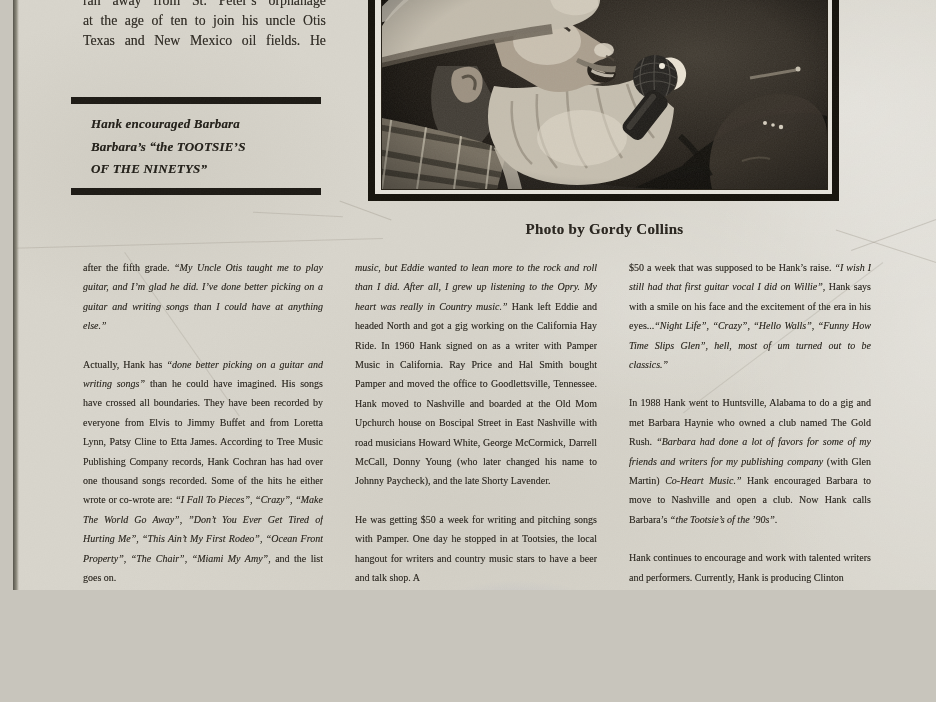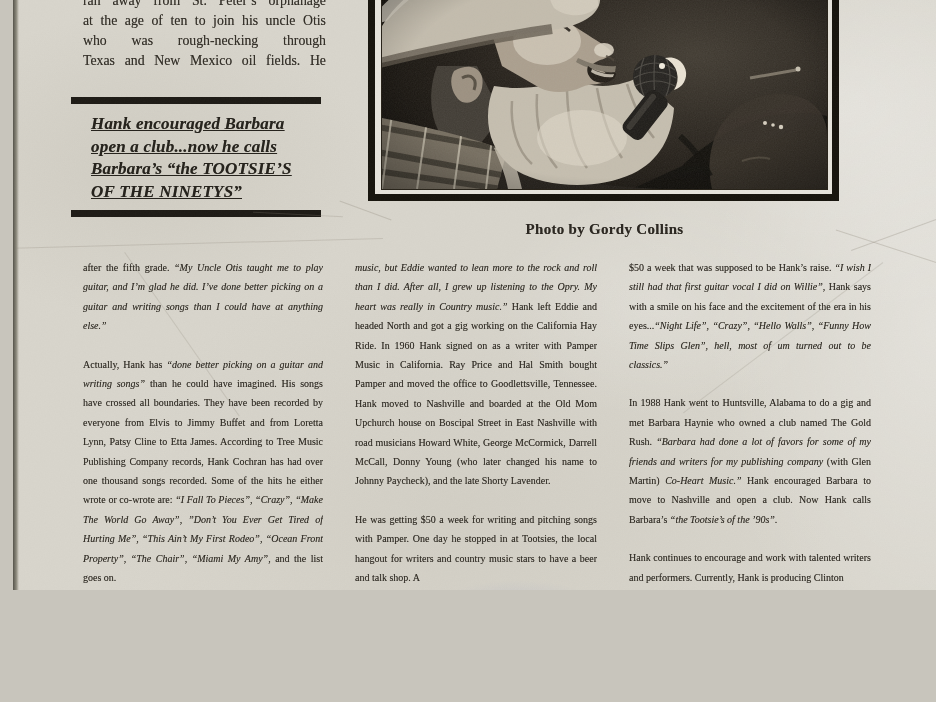--- a/index.html
+++ b/index.html
@@ -26,22 +26,22 @@
     background:linear-gradient(to left,#efede7,#e6e4dc 55%,rgba(230,228,220,0));
     border-left:1px solid rgba(160,157,146,.55);}
   
   .intro{position:absolute;left:70px;top:-9px;width:243px;color:#322e27;
     font-size:13.8px;line-height:20px;text-shadow:0 0 .5px rgba(50,45,38,.55);}
   .iline{text-align:justify;text-align-last:justify;text-justify:inter-word;white-space:normal;}
   
   .pullquote{position:absolute;left:58px;top:97px;width:250px;}
   .pq-bar{height:7px;background:#1d1a15;}
   .pq-text{padding:9px 2px 7px 20px;font-style:italic;font-weight:700;
-    color:#24211b;font-size:17px;line-height:22.5px;letter-spacing:.2px;
-    text-shadow:0 0 .5px rgba(36,33,27,.5);text-decoration:underline;}
+    color:#24211b;font-size:13px;line-height:22.5px;letter-spacing:.2px;
+    text-shadow:0 0 .5px rgba(36,33,27,.5);}
   
   .photo-frame{position:absolute;left:355px;top:-48px;width:445px;height:223px;
     border:7px solid #16130c;background:#e7e4dc;padding:6px;}
   .photo-inner{border:1px solid #272219;width:445px;height:223px;overflow:hidden;}
   .photo-inner svg{display:block;}
   .caption{position:absolute;left:355px;top:221px;width:473px;text-align:center;
     font-weight:700;font-size:15px;color:#2a2620;letter-spacing:.3px;
     text-shadow:0 0 .5px rgba(42,38,32,.5);}
   
   .col{position:absolute;top:258px;height:444px;overflow:hidden;color:#2f2b24;
@@ -77,29 +77,27 @@
   .grain{position:absolute;left:0;top:0;pointer-events:none;opacity:.05;}
 </style>
 </head>
 <body>
 
 <div class="page">
 
   <div class="intro">
       <div class="iline">ran away from St. Peter’s orphanage</div>
       <div class="iline">at the age of ten to join his uncle Otis</div>
-      <div class="iline">who was rough-necking through</div>
       <div class="iline">Texas and New Mexico oil fields. He</div>
     </div>
 
   <div class="pullquote">
     <div class="pq-bar"></div>
     <div class="pq-text" id="pq-text">
         <div class="pqline">Hank encouraged Barbara</div>
-        <div class="pqline">open a club...now he calls</div>
         <div class="pqline">Barbara’s “the TOOTSIE’S</div>
         <div class="pqline">OF THE NINETYS”</div>
       </div>
     <div class="pq-bar"></div>
   </div>
 
   <div class="photo-frame">
     <div class="photo-inner">
       <svg width="445" height="223" viewBox="0 0 445 223">
         <defs>

